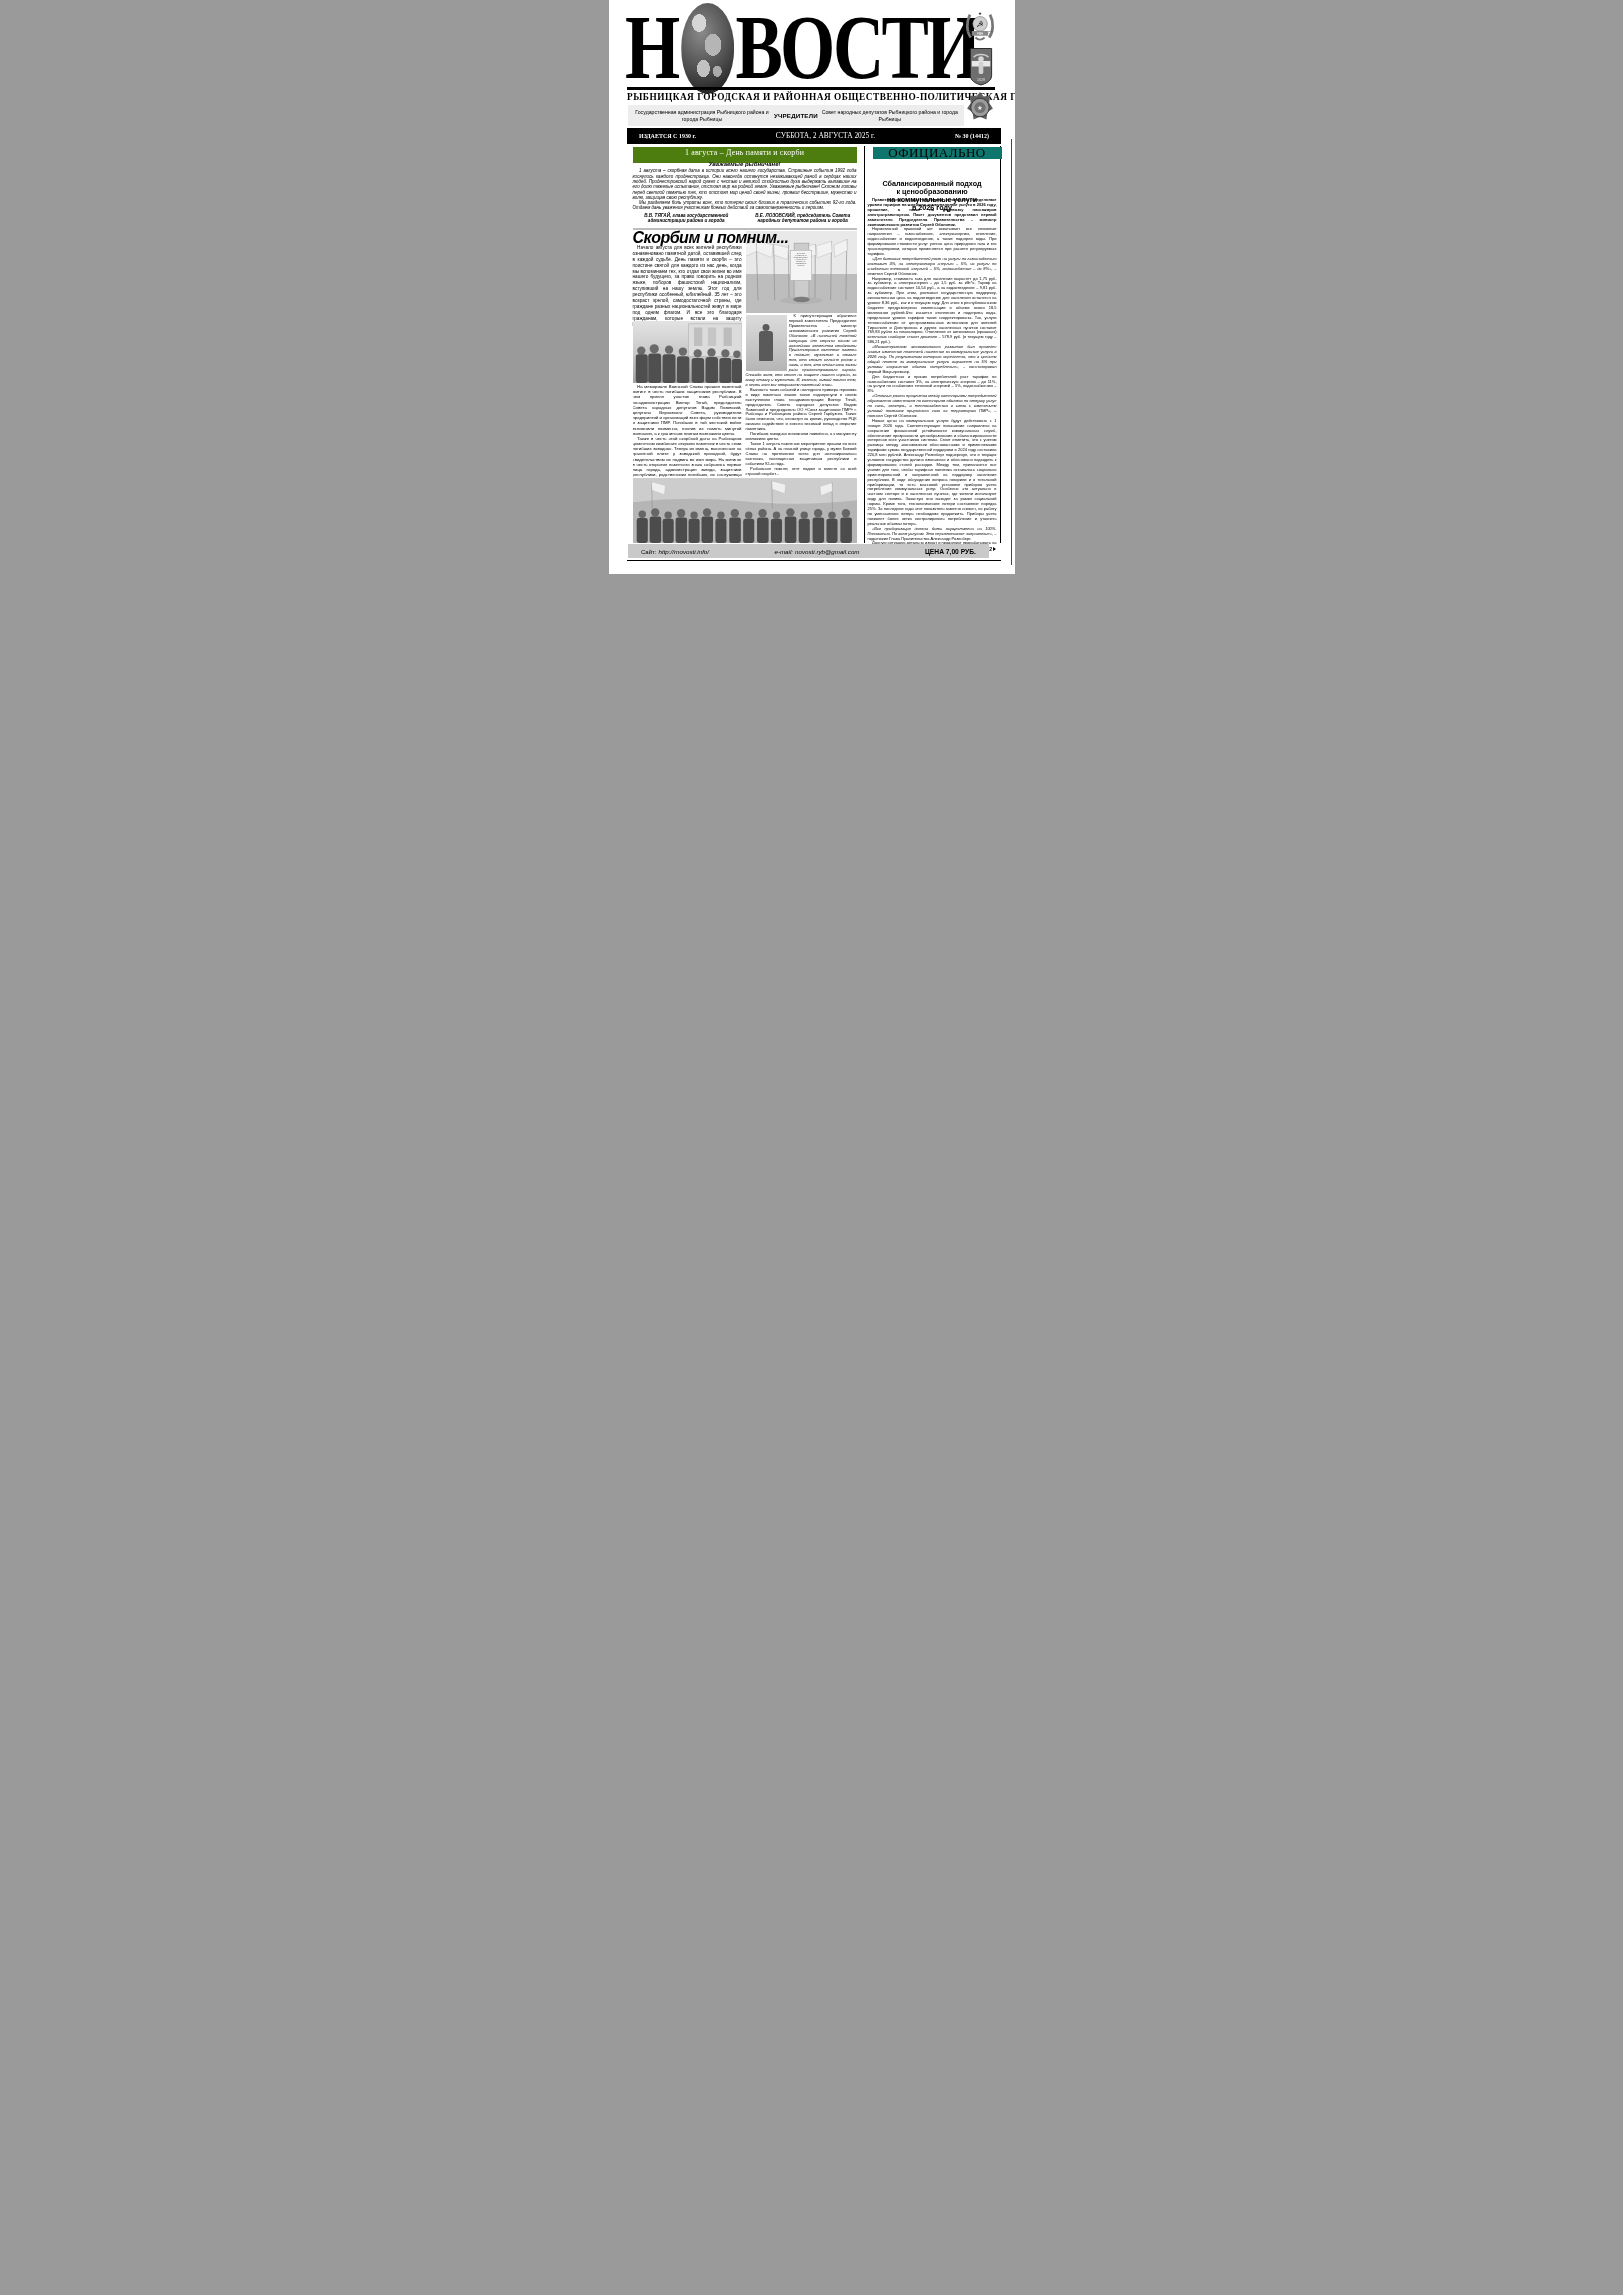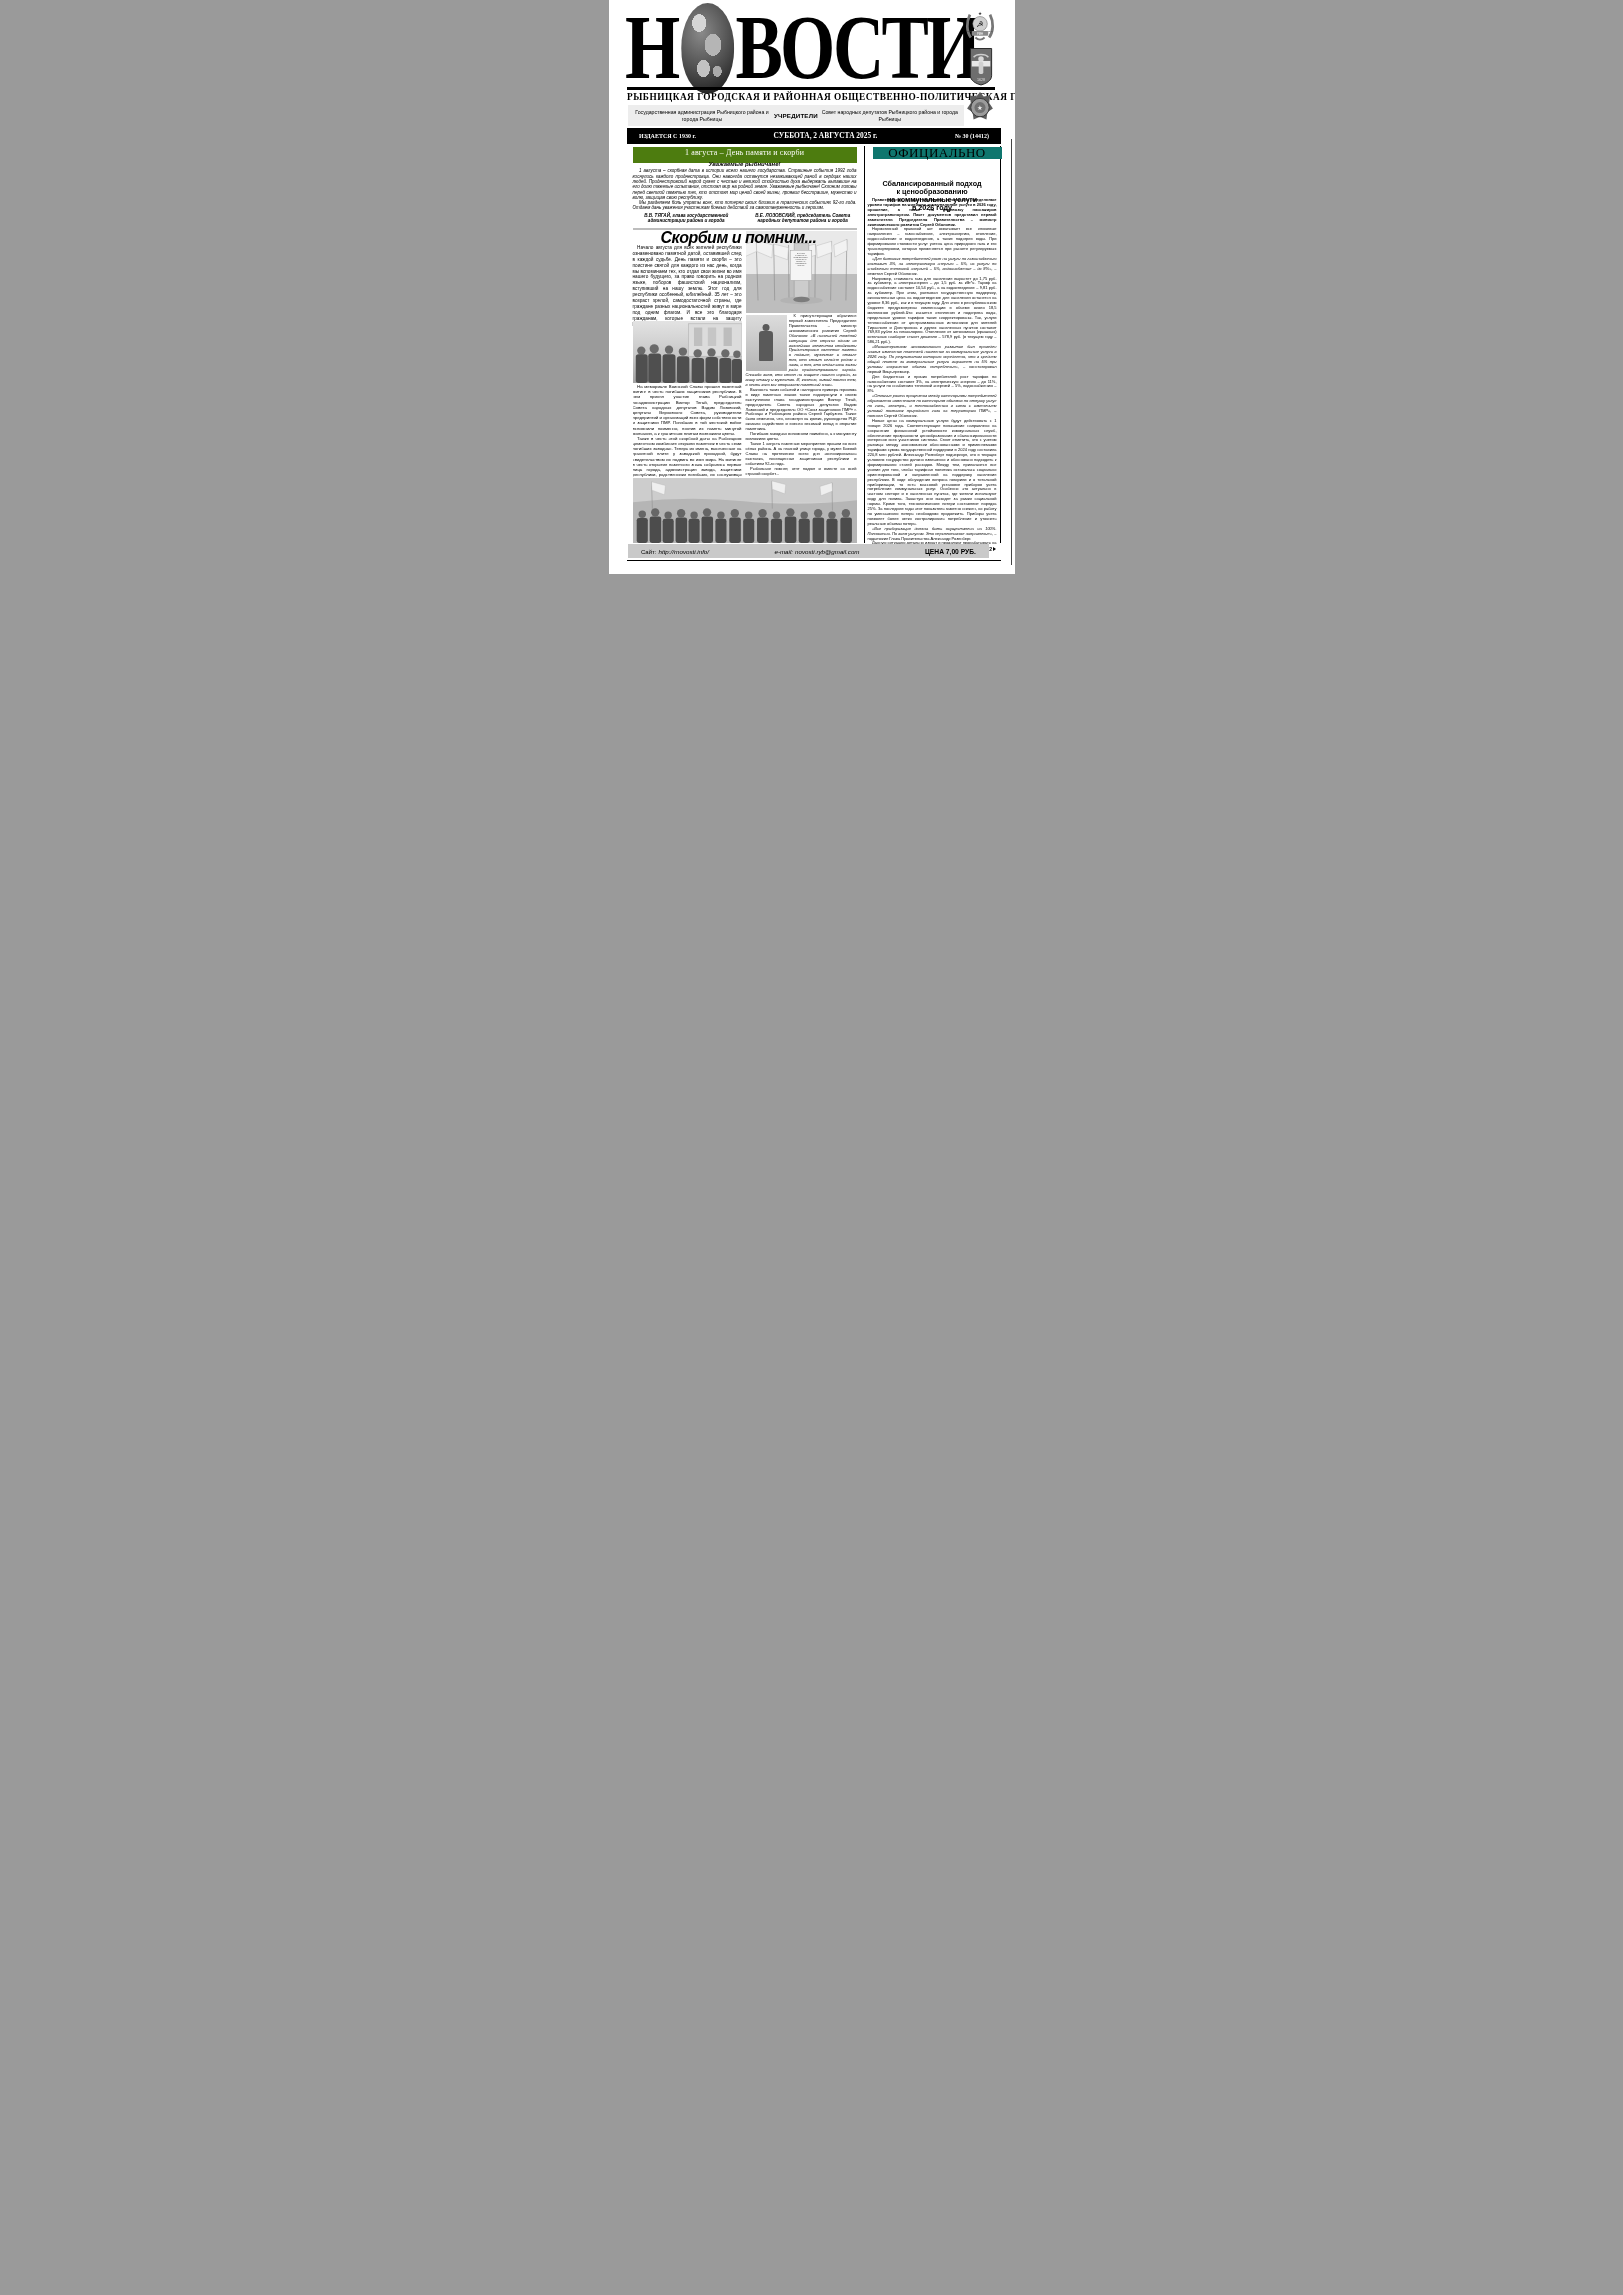--- a/index.html
+++ b/index.html
@@ -20,41 +20,41 @@
   #title-rule{left:18.5px;top:87px;width:368px;height:3.2px;background:#000;}
   #subtitle{left:18.5px;top:92px;width:368px;text-align:center;font-family:"Liberation Serif",serif;
             font-weight:bold;font-size:9.3px;letter-spacing:0.5px;white-space:nowrap;}
   #founders{left:19.4px;top:105px;width:336px;height:21px;background:#ededed;display:flex;align-items:center;
             justify-content:space-between;padding:0.9px 4.6px;box-sizing:border-box;}
   .founder-cell{width:139px;text-align:center;font-size:5.2px;line-height:1.3;}
   #founders-label{font-size:6.2px;font-weight:bold;letter-spacing:0.2px;}
   #dateband{left:18.5px;top:128px;width:374px;height:15.7px;background:#000;color:#fff;display:flex;align-items:center;
             justify-content:space-between;padding:0 12px;box-sizing:border-box;font-family:"Liberation Serif",serif;}
   .date-side{font-size:6px;font-weight:bold;}
-  #date-center{font-size:7.4px;font-weight:bold;}
+  #date-center{font-size:7.4px;font-weight:normal;}
 
   
   .emblem{position:absolute;}
   #emblem-pmr{left:356px;top:11px;width:30px;height:32px;}
   #emblem-city{left:360px;top:47px;width:24px;height:39px;}
   #emblem-order{left:357px;top:91px;width:28px;height:35px;}
 
   
   #mem-banner{left:24px;top:147px;width:224px;height:16px;background:#4d7c0f;color:#fff;
               font-family:"Liberation Serif",serif;font-size:7.9px;text-align:center;line-height:12px;letter-spacing:0.2px;}
   #mem-block{left:24px;top:161px;width:224px;}
   #mem-salutation{text-align:center;font-weight:bold;font-style:italic;font-size:6px;margin:0 0 1.4px;}
   .mem-p{font-style:italic;font-size:4.5px;line-height:1.18;text-align:justify;text-indent:6.5px;margin:0;}
   #mem-signs{display:flex;justify-content:space-between;margin-top:1.9px;}
   .sign{width:48%;text-align:center;font-weight:bold;font-style:italic;font-size:4.6px;line-height:1.2;}
 
   
   #grief-rule{left:24px;top:228px;width:224px;height:1.9px;background:#bdbdbd;}
   #grief-headline{left:24px;top:229px;width:217px;font-size:16px;font-weight:bold;font-style:italic;
-                  letter-spacing:-0.5px;z-index:5;margin-left:28px;}
+                  letter-spacing:-0.5px;z-index:5;}
   #grief-col1{left:24px;top:245px;width:109px;height:75px;font-size:4.7px;line-height:1.25;text-align:justify;}
   #grief-col1b{left:24px;top:384px;width:109px;height:93px;font-size:4.3px;line-height:1.21;
                text-align:justify;overflow:hidden;}
   #grief-col2{left:137px;top:314px;width:111px;height:163px;font-size:4px;line-height:1.232;text-align:justify;}
   .g-p{margin:0;text-indent:4.6px;}
   .quote{font-style:italic;}
   #grief-author{text-align:right;font-weight:bold;font-size:4.4px;margin-top:0.9px;}
 
   
   .photo{position:absolute;overflow:hidden;background:linear-gradient(180deg,#e3e3e3 0%,#c7c7c7 55%,#a3a3a3 100%);}

